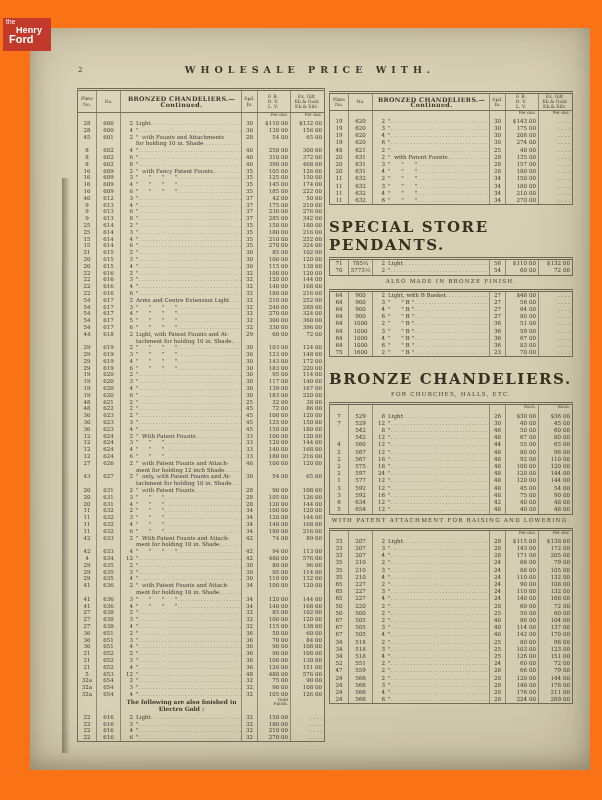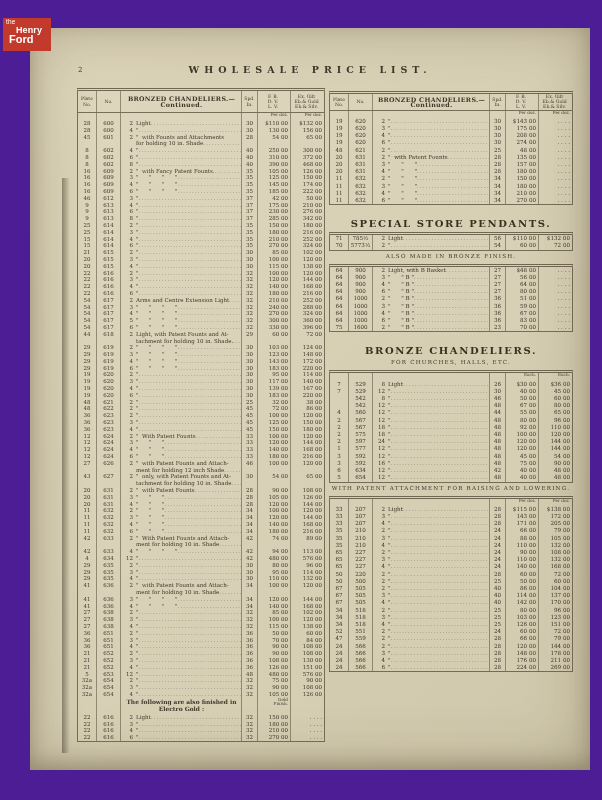--- a/index.html
+++ b/index.html
@@ -1,18 +1,18 @@
 <!DOCTYPE html>
 <html><head>
 <meta charset="utf-8">
 <style>
   html,body{margin:0;padding:0;background:#15120d;}
   body{width:602px;height:800px;position:relative;overflow:hidden;
        font-family:"DejaVu Serif", serif;color:#3e372a;}
-  .photo{position:absolute;inset:0;background:#4c1d95;}
+  .photo{position:absolute;inset:0;background:#f97316;}
   .page{position:absolute;left:30px;top:28px;width:560px;height:742px;
         background:#d8d0b5;
         background:linear-gradient(135deg,#ddd5ba 0%,#d8d0b5 45%,#cfc7ab 100%);
         box-shadow:inset 0 0 60px rgba(70,55,25,.28), inset 0 -6px 18px rgba(40,30,10,.25);}
   .gutter{position:absolute;left:32px;top:150px;width:8px;height:575px;
         background:linear-gradient(90deg,rgba(20,12,0,.38),rgba(20,12,0,0));}
   .logo{position:absolute;left:3px;top:18px;width:48px;height:33px;background:#c23a2b;
         color:#fff;font-family:"Liberation Sans", sans-serif;z-index:6;padding:1px 0 0 3px;box-sizing:border-box;line-height:1;}
   .lg1{font-size:6.5px;letter-spacing:.2px;}
   .lg2{font-size:9px;font-weight:bold;margin:0 0 0 10px;letter-spacing:.1px;}
@@ -43,37 +43,37 @@
   .ut{font-size:4.2px;line-height:4.6px;text-align:center;color:#4a4334;}
   .dl{display:flex;align-items:baseline;}
   .q{width:11px;text-align:right;padding-right:3px;flex:none;white-space:pre;}
   .dt{flex:none;white-space:pre;}
   .lead{flex:1;overflow:hidden;white-space:nowrap;letter-spacing:1.3px;opacity:.8;
         font-size:5px;transform:translateY(-.5px);}
   .pv{white-space:nowrap;}
   .note-row{min-height:16px;}
   .nd{display:flex;align-items:flex-end;justify-content:center;font-weight:bold;
       font-size:5.9px;padding-bottom:1px;text-align:center;}
-  .sec-title{text-align:center;font-weight:bold;font-size:10px;letter-spacing:1.6px;
+  .sec-title{text-align:left;font-weight:bold;font-size:15px;letter-spacing:1.6px;
       margin:13px 0 3px 0;color:#38311f;}
   .sec-sub{text-align:center;font-size:5.6px;letter-spacing:1.2px;margin:2px 0 5px 0;}
 </style>
 </head>
 <body>
 
 <div class="photo">
   <div class="logo">
     <div class="lg1">the</div>
     <div class="lg2">Henry</div>
     <div class="lg3">Ford</div>
   </div>
   <div class="page">
     <div class="gutter"></div>
     <div class="pgnum">2</div>
-    <div class="ptitle">WHOLESALE  PRICE  LIST.</div>
+    <div class="ptitle">WHOLESALE  PRICE  WITH.</div>
     <div class="col col-left" id="col-left">
         <div class="tbl">
           <div class="r hd">
             <div class="c p">
               <div class="ln">Plate</div>
               <div class="ln">No.</div>
             </div>
             <div class="c n">
               <div class="ln">No.</div>
             </div>

